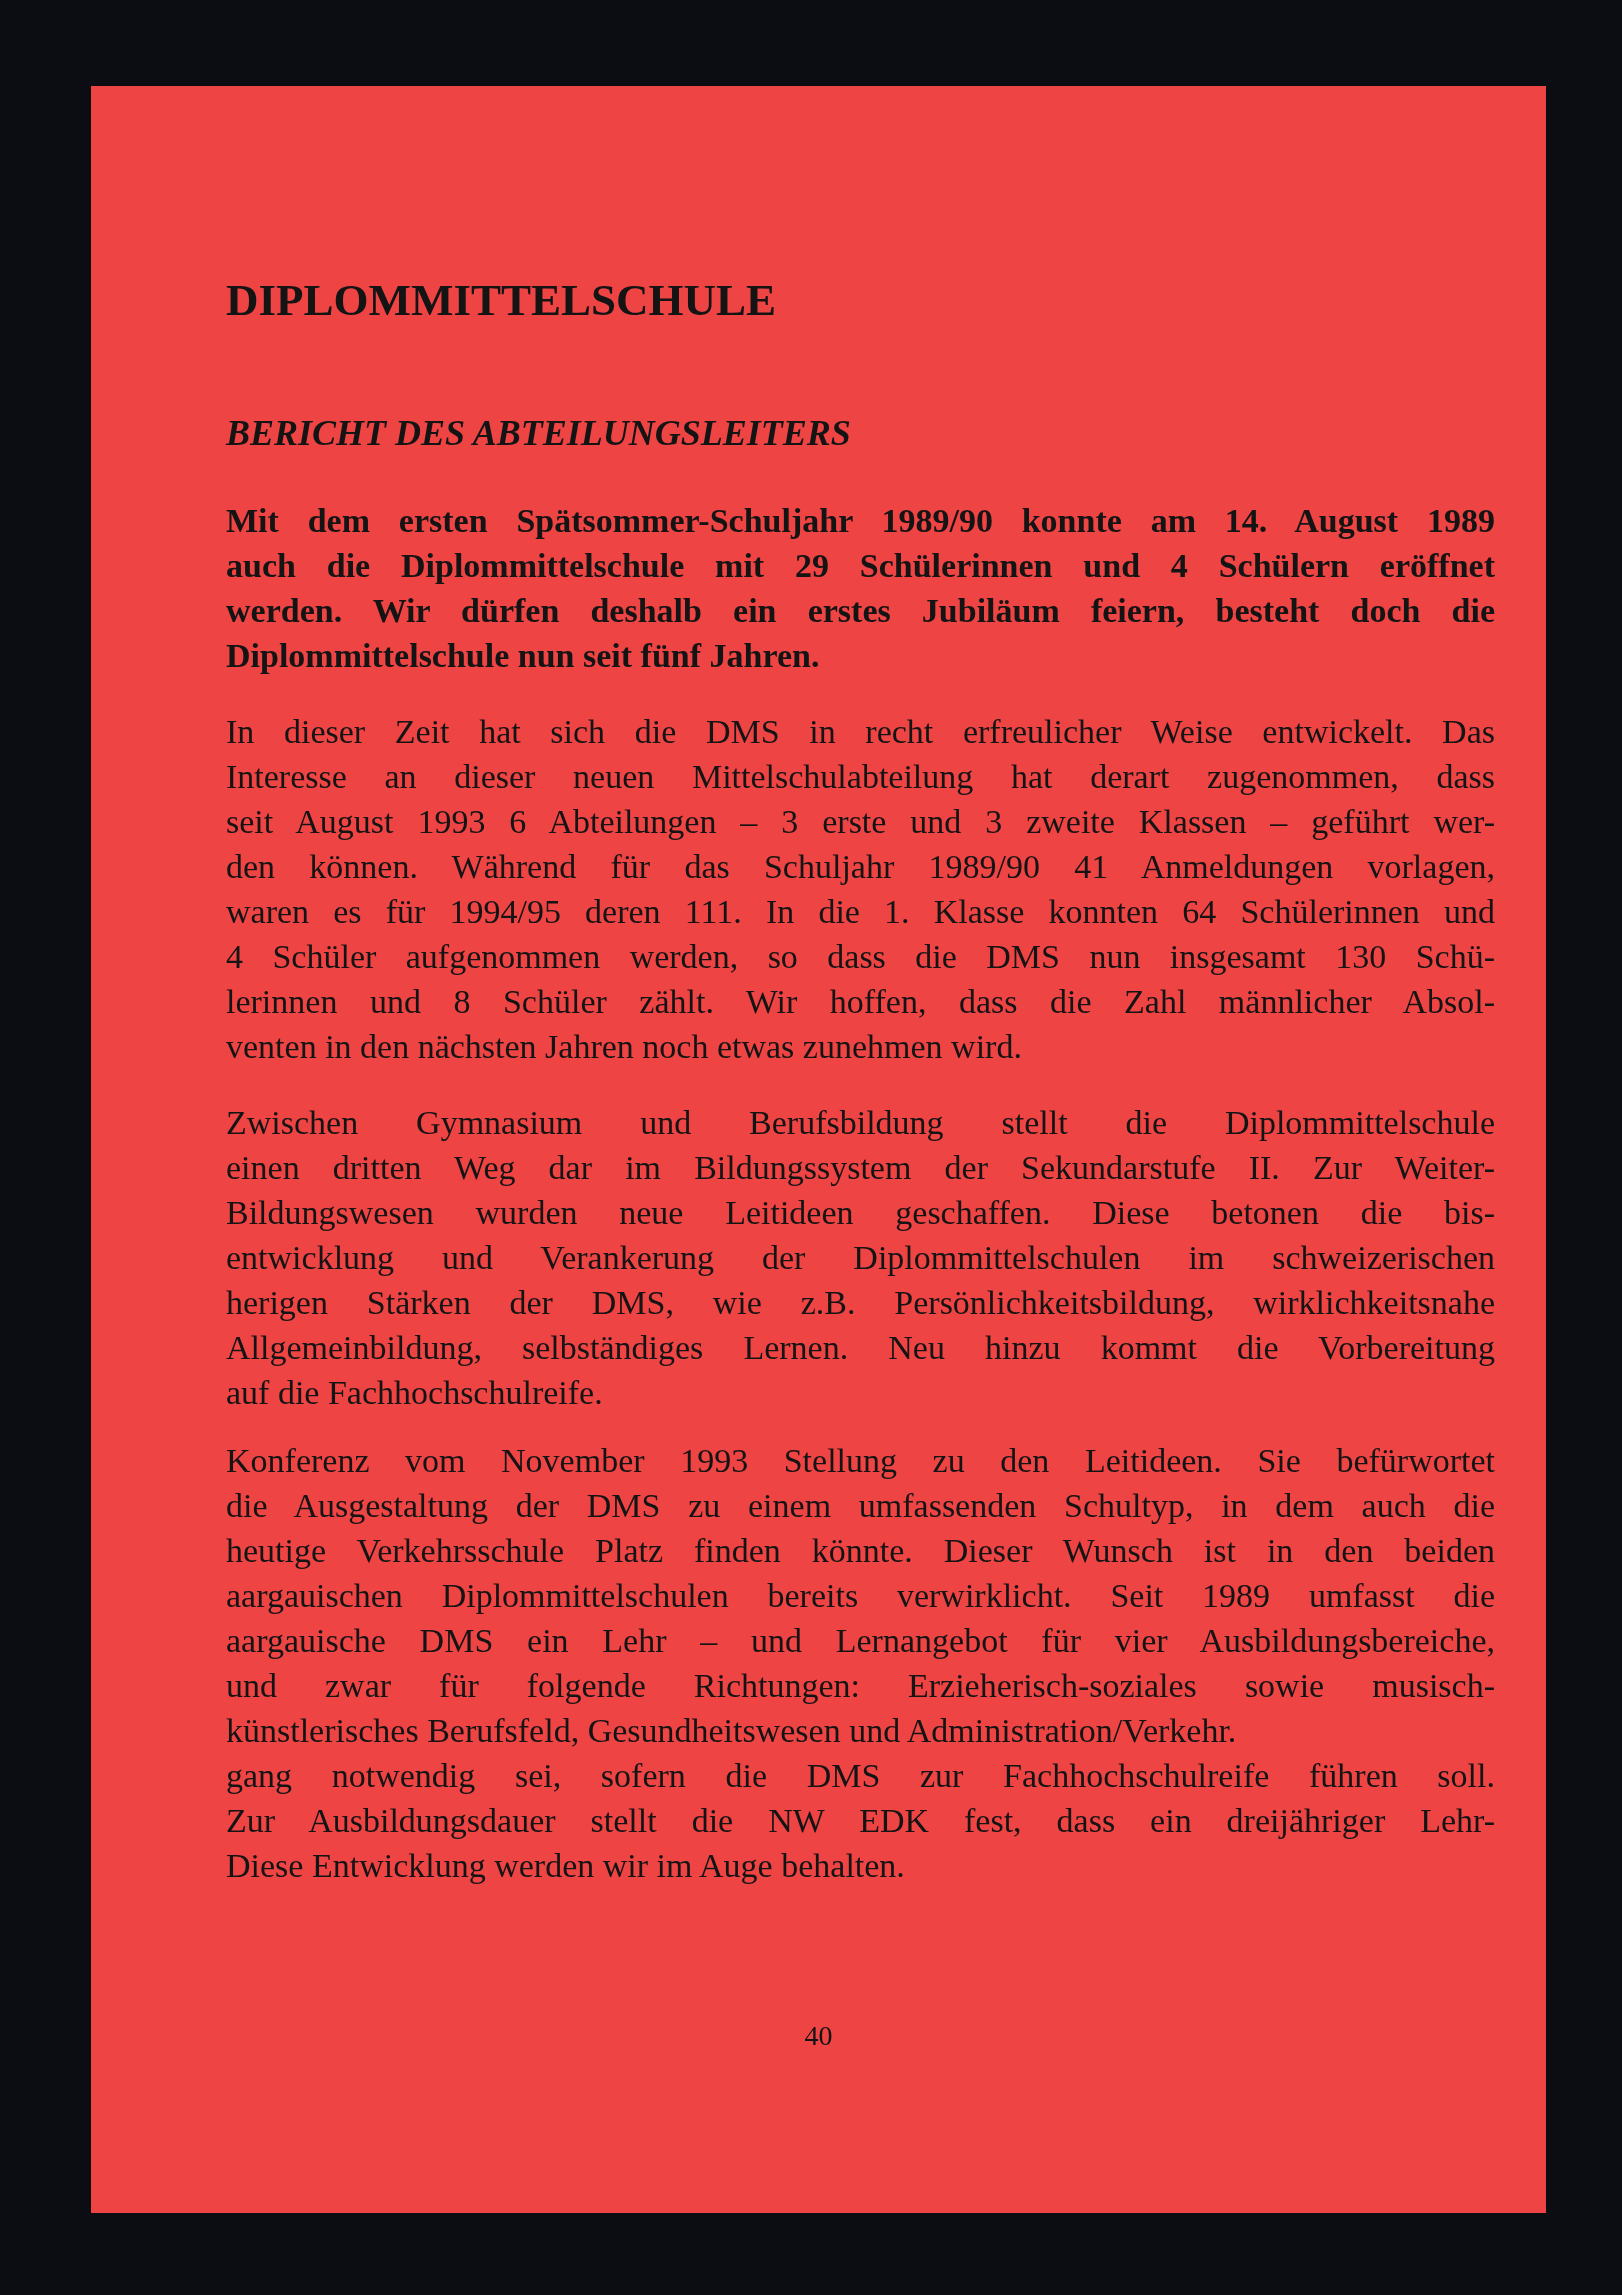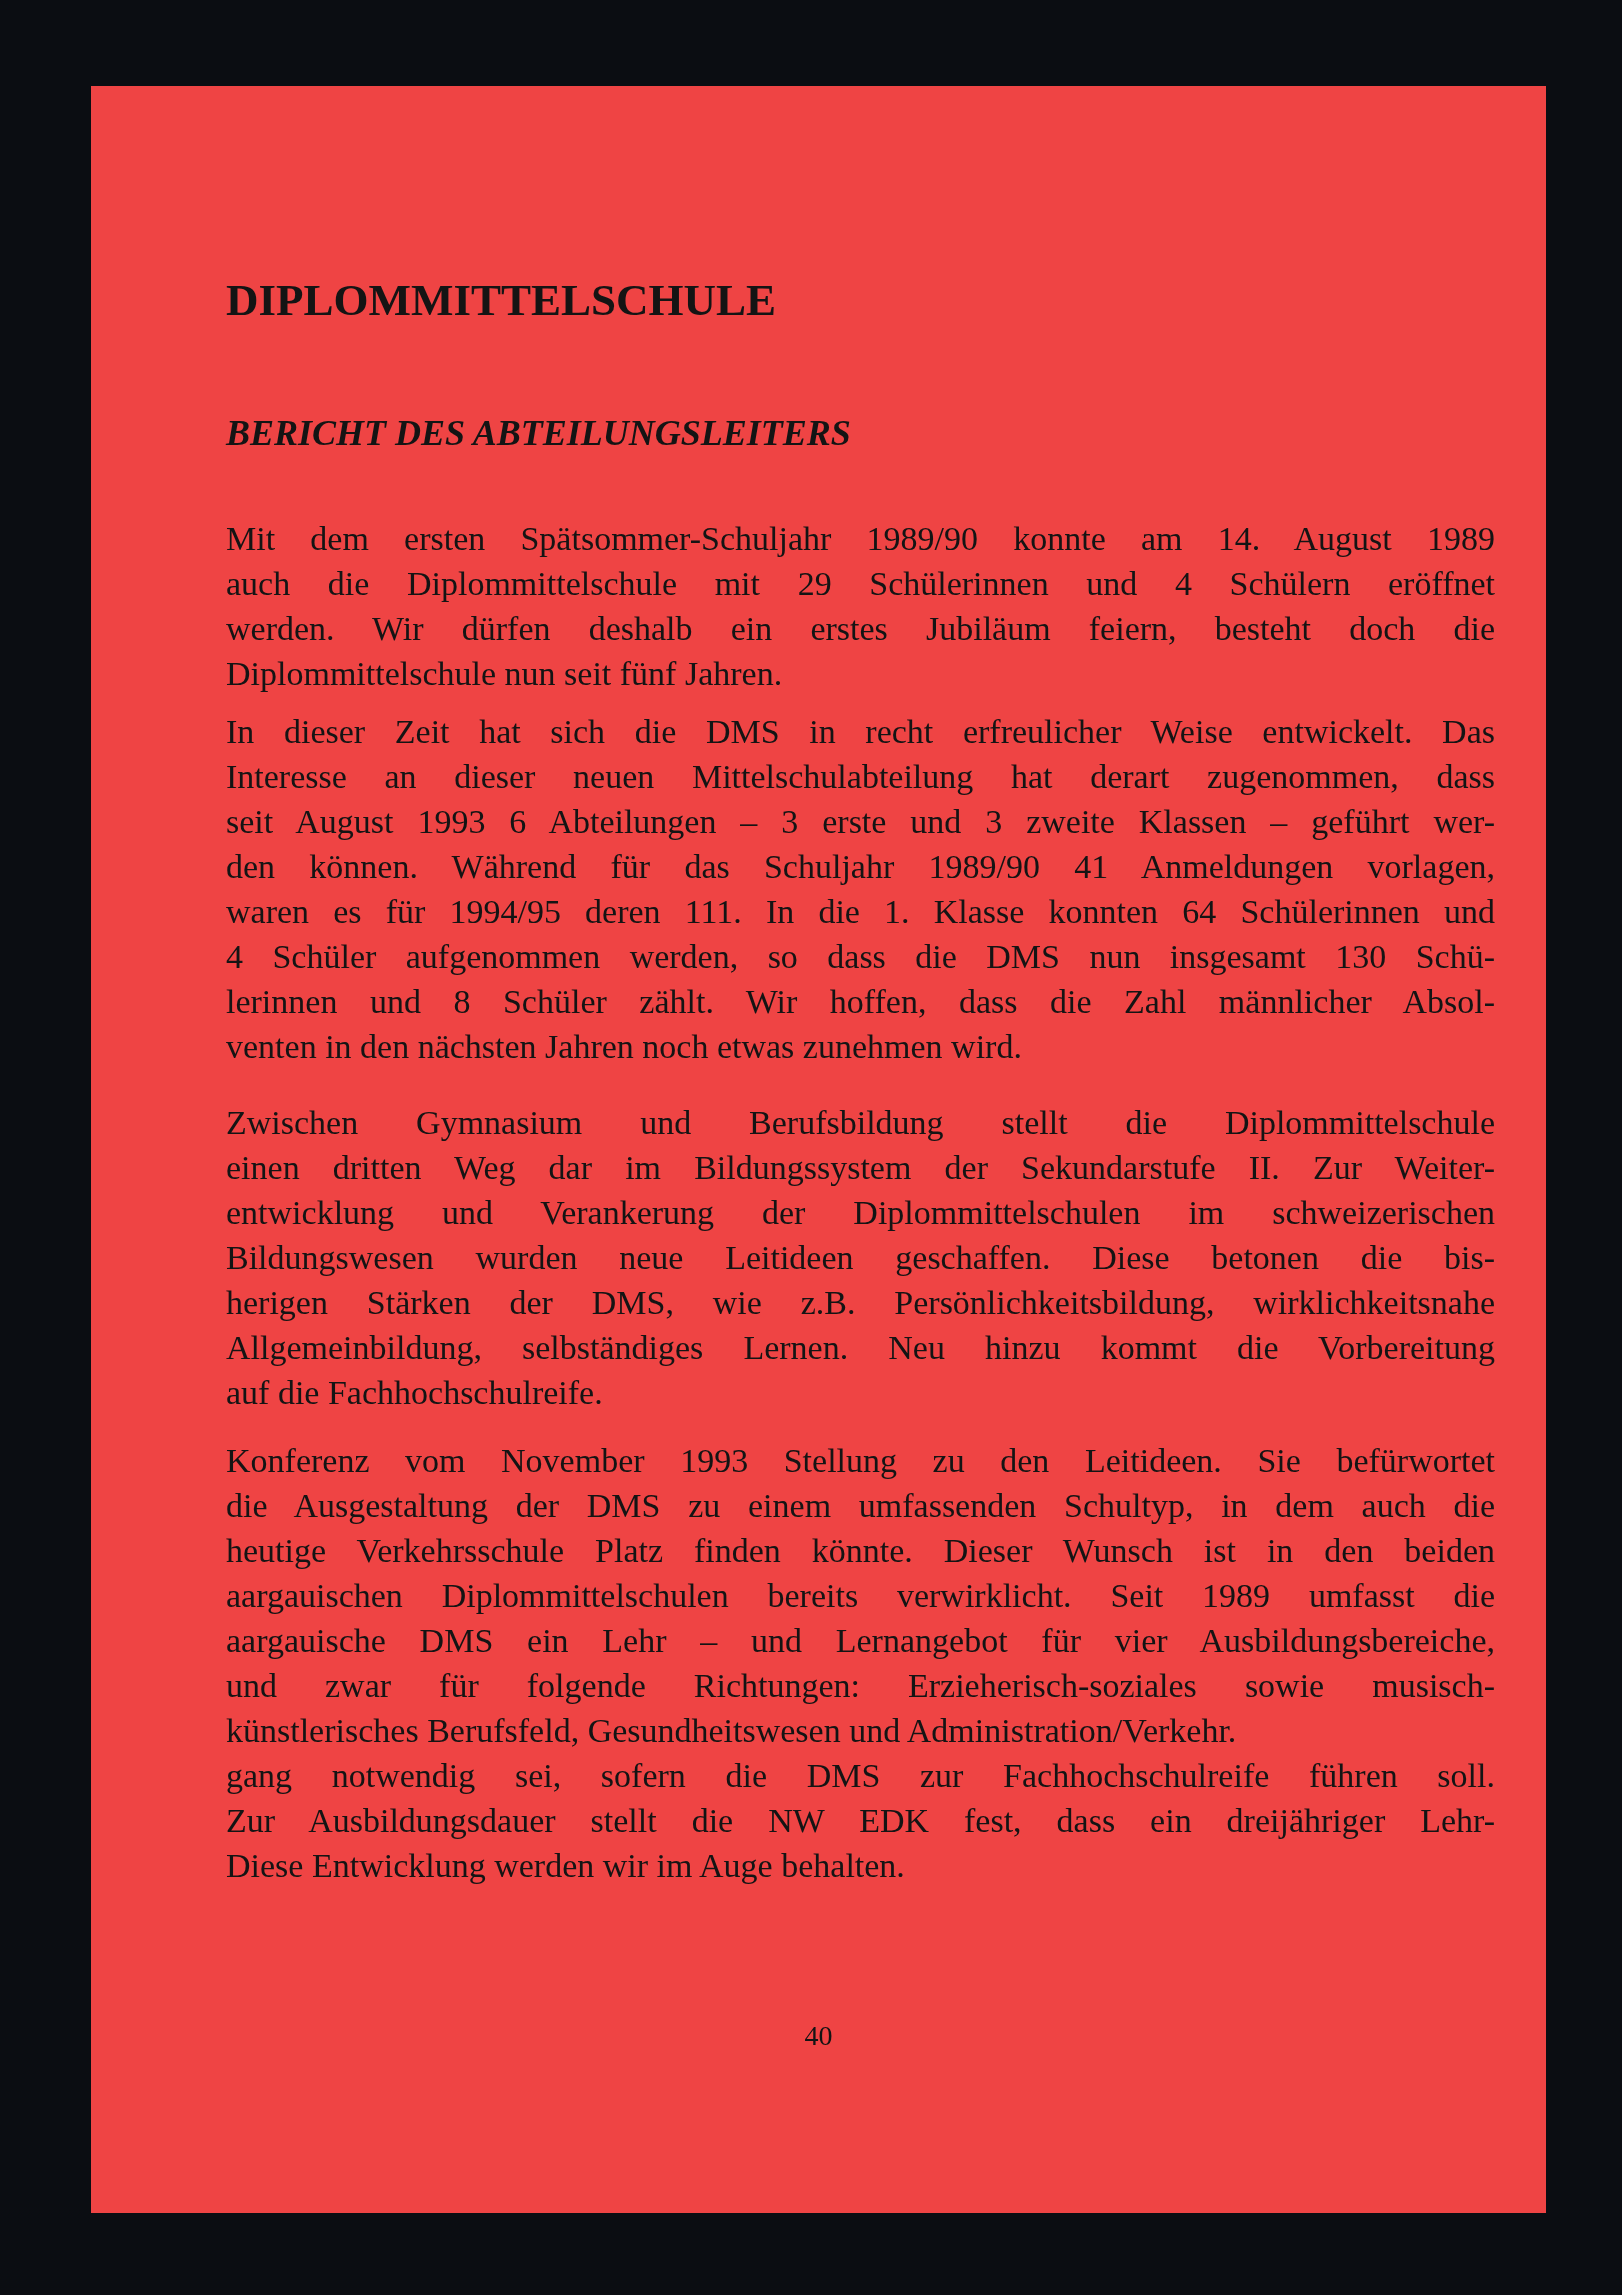--- a/index.html
+++ b/index.html
@@ -58,43 +58,43 @@
 </style>
 </head>
 <body>
 
 <div class="page">
 
   <h1 class="title">DIPLOMMITTELSCHULE</h1>
 
   <h2 class="subtitle">BERICHT DES ABTEILUNGSLEITERS</h2>
 
-  <div class="para" style="top:430px;">
+  <div class="para" style="top:412px;font-weight:bold;">
     <span class="line">Mit dem ersten Spätsommer-Schuljahr 1989/90 konnte am 14. August 1989</span>
     <span class="line">auch die Diplommittelschule mit 29 Schülerinnen und 4 Schülern eröffnet</span>
     <span class="line">werden. Wir dürfen deshalb ein erstes Jubiläum feiern, besteht doch die</span>
     <span class="line last">Diplommittelschule nun seit fünf Jahren.</span>
   </div>
 
   <div class="para" style="top:623px;">
     <span class="line">In dieser Zeit hat sich die DMS in recht erfreulicher Weise entwickelt. Das</span>
     <span class="line">Interesse an dieser neuen Mittelschulabteilung hat derart zugenommen, dass</span>
     <span class="line">seit August 1993 6 Abteilungen – 3 erste und 3 zweite Klassen – geführt wer-</span>
     <span class="line">den können. Während für das Schuljahr 1989/90 41 Anmeldungen vorlagen,</span>
     <span class="line">waren es für 1994/95 deren 111. In die 1. Klasse konnten 64 Schülerinnen und</span>
     <span class="line">4 Schüler aufgenommen werden, so dass die DMS nun insgesamt 130 Schü-</span>
     <span class="line">lerinnen und 8 Schüler zählt. Wir hoffen, dass die Zahl männlicher Absol-</span>
     <span class="line last">venten in den nächsten Jahren noch etwas zunehmen wird.</span>
   </div>
 
   <div class="para" style="top:1014px;">
     <span class="line">Zwischen Gymnasium und Berufsbildung stellt die Diplommittelschule</span>
     <span class="line">einen dritten Weg dar im Bildungssystem der Sekundarstufe II. Zur Weiter-</span>
+    <span class="line">Bildungswesen wurden neue Leitideen geschaffen. Diese betonen die bis-</span>
     <span class="line">entwicklung und Verankerung der Diplommittelschulen im schweizerischen</span>
-    <span class="line">Bildungswesen wurden neue Leitideen geschaffen. Diese betonen die bis-</span>
     <span class="line">herigen Stärken der DMS, wie z.B. Persönlichkeitsbildung, wirklichkeitsnahe</span>
     <span class="line">Allgemeinbildung, selbständiges Lernen. Neu hinzu kommt die Vorbereitung</span>
     <span class="line last">auf die Fachhochschulreife.</span>
   </div>
 
   <div class="para" style="top:1352px;">
     <span class="line">Konferenz vom November 1993 Stellung zu den Leitideen. Sie befürwortet</span>
     <span class="line">die Ausgestaltung der DMS zu einem umfassenden Schultyp, in dem auch die</span>
     <span class="line">heutige Verkehrsschule Platz finden könnte. Dieser Wunsch ist in den beiden</span>
     <span class="line">aargauischen Diplommittelschulen bereits verwirklicht. Seit 1989 umfasst die</span>

